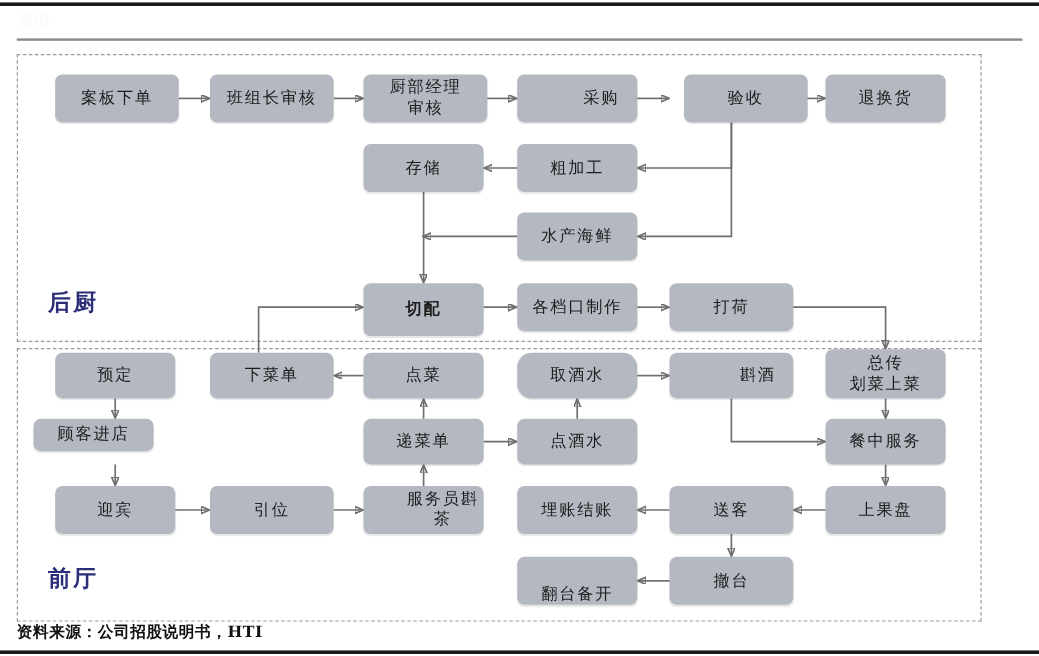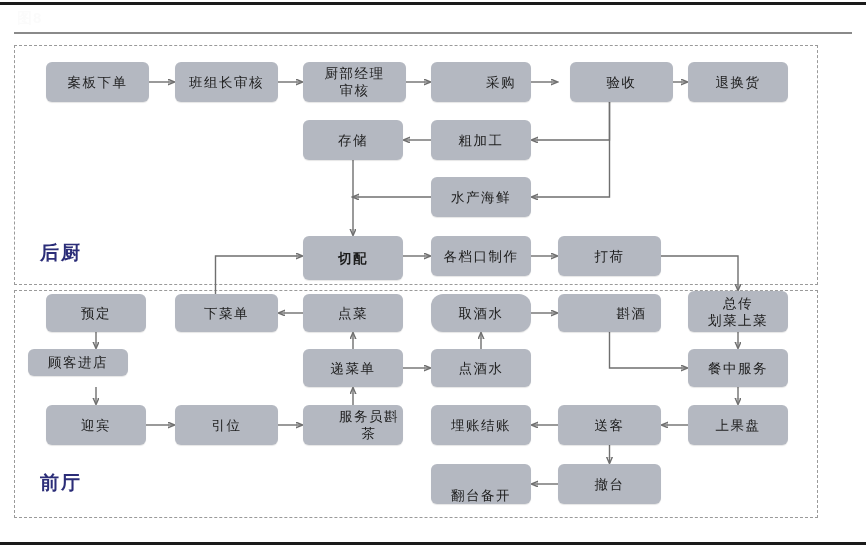--- a/index.html
+++ b/index.html
@@ -198,14 +198,15 @@
         <span>上果盘</span>
       </div>
       <div class="node" style="left: 431px; top: 464px; width: 100px; height: 40px; align-items: flex-end;">
         <span>翻台备开</span>
       </div>
       <div class="node" style="left: 558px; top: 464px; width: 103px; height: 40px;">
         <span>撤台</span>
       </div>
     </div>
 
+  <div class="source-note">资料来源：公司招股说明书，HTI</div>
   <div class="rule-bottom"></div>
 </div>
 
 </body></html>

